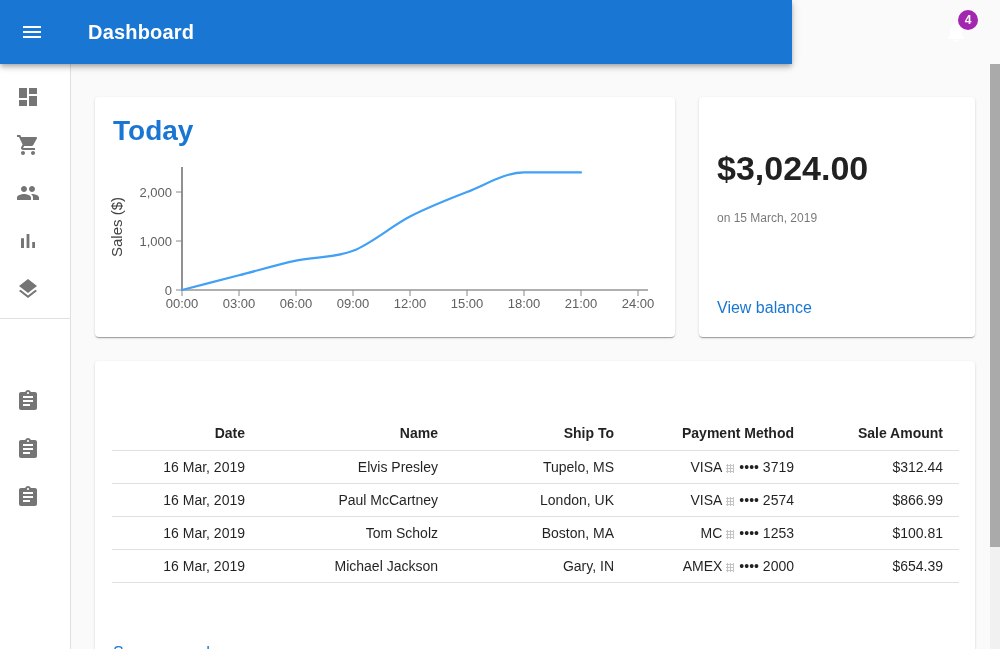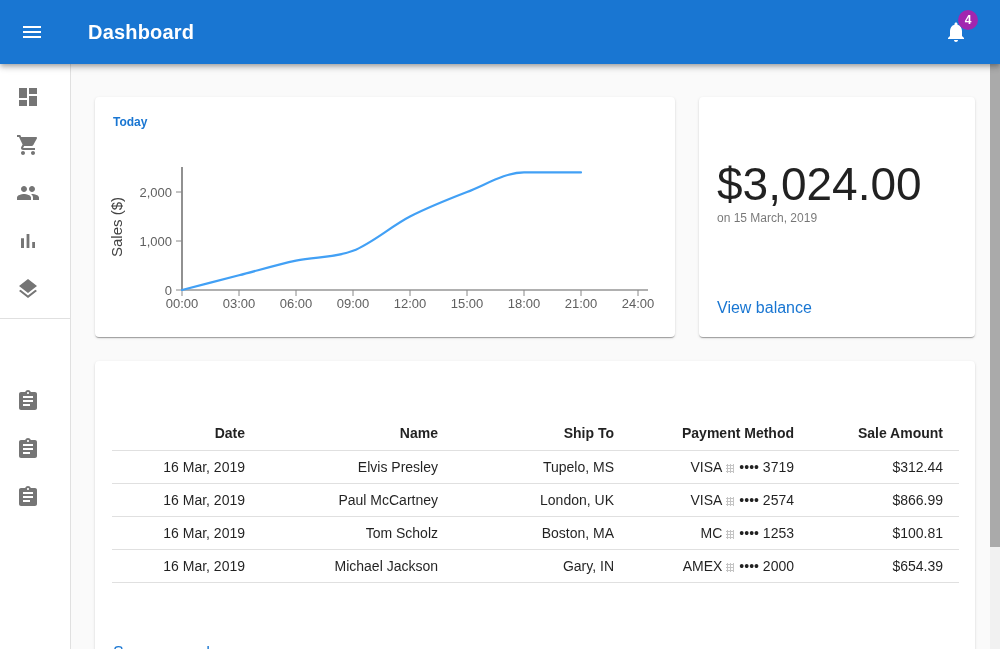--- a/index.html
+++ b/index.html
@@ -11,21 +11,21 @@
     --border:#e0e0e0;
   }
   *{box-sizing:border-box;margin:0;padding:0}
   html,body{width:1000px;height:649px}
   body{
     position:relative;overflow:hidden;background:#fafafa;
     font-family:"Liberation Sans",sans-serif;color:var(--text);
   }
   
   .appbar{
-    position:absolute;left:0;top:0;width:1000px;height:64px;background:var(--primary);
+    position:absolute;left:0;top:0;width:792px;height:64px;background:var(--primary);
     z-index:20;box-shadow:0 2px 4px -1px rgba(0,0,0,.2),0 4px 5px 0 rgba(0,0,0,.14),0 1px 10px 0 rgba(0,0,0,.12);
   }
   .menu-btn{position:absolute;left:20px;top:20px;width:24px;height:24px;cursor:pointer}
   .appbar-title{
     position:absolute;left:88px;top:0;height:64px;line-height:64px;
     color:#fff;font-size:20px;font-weight:700;letter-spacing:.2px;
   }
   .bell-btn{position:absolute;left:944px;top:20px;width:24px;height:24px;cursor:pointer}
   .badge{
     position:absolute;left:958px;top:10px;width:20px;height:20px;border-radius:50%;
@@ -41,26 +41,26 @@
   .drawer-item svg{position:absolute;left:16px;top:12px;width:24px;height:24px;fill:#757575}
   .drawer-divider{position:absolute;left:0;top:254px;width:71px;height:1px;background:var(--border)}
   
   .sb-track{position:absolute;left:990px;top:64px;width:10px;height:585px;background:#f1f1f1;z-index:3}
   .sb-thumb{position:absolute;left:990px;top:64px;width:10px;height:483px;background:#aaa;z-index:4;cursor:pointer}
   
   .card{
     position:absolute;background:#fff;border-radius:4px;z-index:2;
     box-shadow:0 2px 1px -1px rgba(0,0,0,.2),0 1px 1px 0 rgba(0,0,0,.14),0 1px 3px 0 rgba(0,0,0,.12);
   }
-  .card-title{position:absolute;left:18px;top:18px;font-size:12px;font-weight:700;color:var(--primary)}
+  .card-title{position:absolute;left:18px;top:18px;font-size:28px;font-weight:700;color:var(--primary)}
   #today-card{left:95px;top:97px;width:580px;height:240px}
   #deposits-card{left:699px;top:97px;width:276px;height:240px}
   #orders-card{left:95px;top:361px;width:880px;height:330px}
   
-  .deposit-amount{position:absolute;left:18px;top:60px;font-size:46px;font-weight:400;color:var(--text)}
+  .deposit-amount{position:absolute;left:18px;top:52px;font-size:34px;font-weight:700;color:var(--text)}
   .deposit-date{position:absolute;left:18px;top:114px;font-size:12px;color:var(--text2)}
   .link{font-size:16px;color:var(--primary);cursor:pointer;background:none;border:none;font-family:inherit;padding:0}
   #view-balance{position:absolute;left:18px;top:202px}
   #see-more{position:absolute;left:18px;top:283px}
   
   #sales-chart{position:absolute;left:0;top:0}
   #sales-chart text{font-family:"Liberation Sans",sans-serif}
   
   .orders-table{position:absolute;left:17px;top:56px;width:847px;border-collapse:collapse;font-size:14px}
   .orders-table th,.orders-table td{

